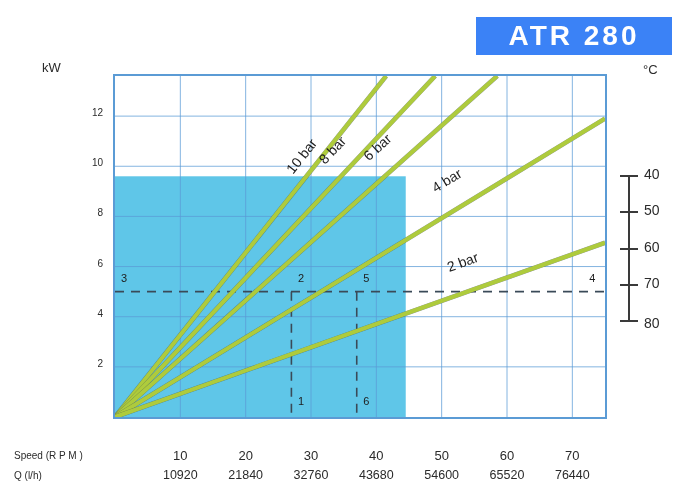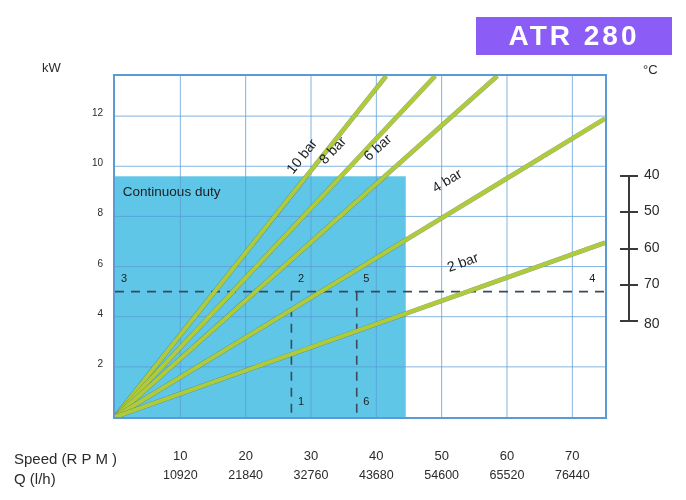--- a/index.html
+++ b/index.html
@@ -29,21 +29,21 @@
     font-weight: 400;
     letter-spacing: 0.2px;
     white-space: nowrap;
   }
   .model-badge {
     position: absolute;
     left: 476px;
     top: 17px;
     width: 196px;
     height: 38px;
-    background: #8b5cf6;
+    background: #3b82f6;
     display: flex;
     align-items: center;
     justify-content: center;
   }
   .model-badge span {
     color: #ffffff;
     font-size: 28px;
     font-weight: bold;
     letter-spacing: 3px;
     line-height: 1;
@@ -102,21 +102,21 @@
   .temp-label {
     position: absolute;
     left: 644px;
     font-size: 14px;
     color: #2b2b2b;
   }
   
   .axis-row-label {
     position: absolute;
     left: 14px;
-    font-size: 15px;
+    font-size: 10px;
     color: #2b2b2b;
     white-space: nowrap;
   }
   .xtick {
     position: absolute;
     text-align: center;
     font-size: 13px;
     color: #2b2b2b;
     transform: translateX(-50%);
     white-space: nowrap;
@@ -220,21 +220,20 @@
     </div>
   <div id="markers-layer">
       <div class="marker-num" style="left: 120.88px; top: 272.349px;">3</div>
       <div class="marker-num" style="left: 297.933px; top: 272.349px;">2</div>
       <div class="marker-num" style="left: 363.267px; top: 272.349px;">5</div>
       <div class="marker-num" style="left: 589.32px; top: 272.349px;">4</div>
       <div class="marker-num" style="left: 297.933px; top: 395.21px;">1</div>
       <div class="marker-num" style="left: 363.267px; top: 395.21px;">6</div>
     </div>
 
-  <div class="plot-note" id="continuous-duty-note" style="left: 122.84px; top: 184.294px;">Continuous duty</div>
 
   <div class="temp-scale-bar"></div>
   <div id="temp-layer">
       <div class="temp-tick" style="top: 175px;"></div>
       <div class="temp-label" style="top: 166px;">40</div>
       <div class="temp-tick" style="top: 211.25px;"></div>
       <div class="temp-label" style="top: 202.25px;">50</div>
       <div class="temp-tick" style="top: 247.5px;"></div>
       <div class="temp-label" style="top: 238.5px;">60</div>
       <div class="temp-tick" style="top: 283.75px;"></div>

